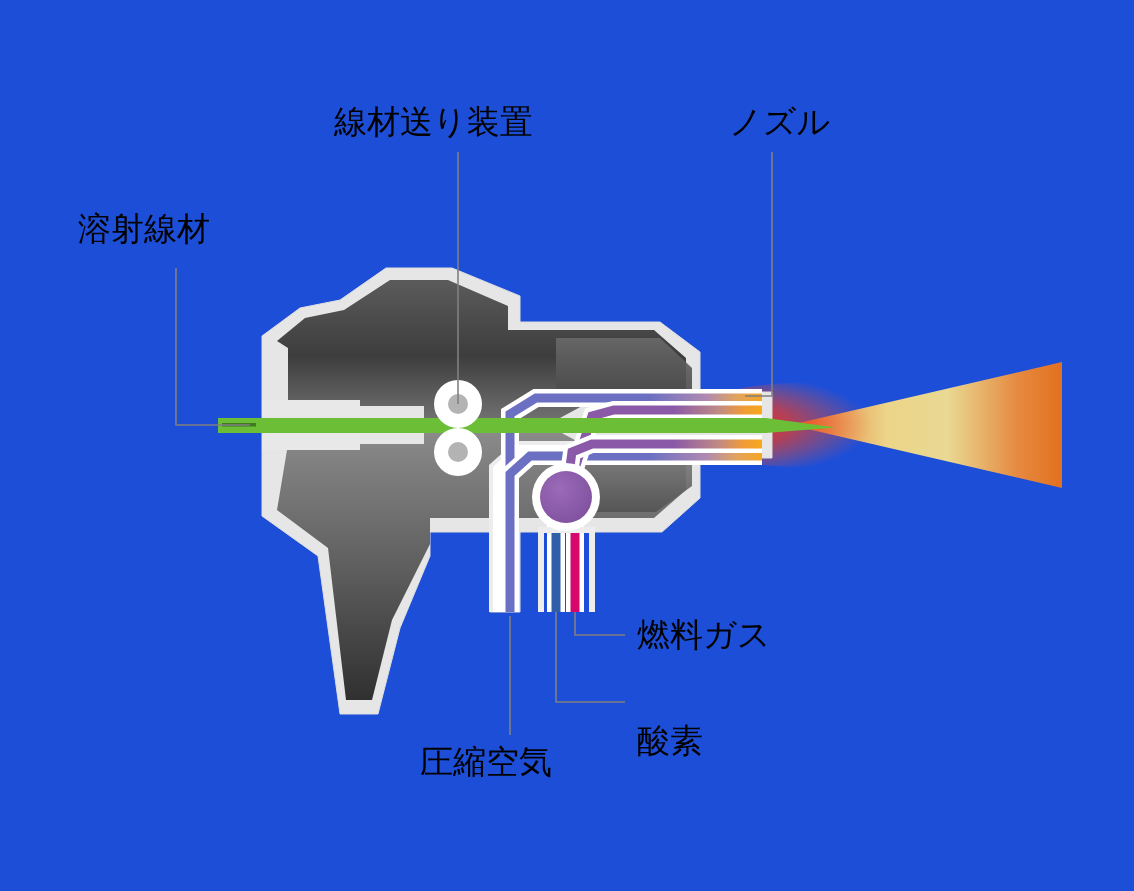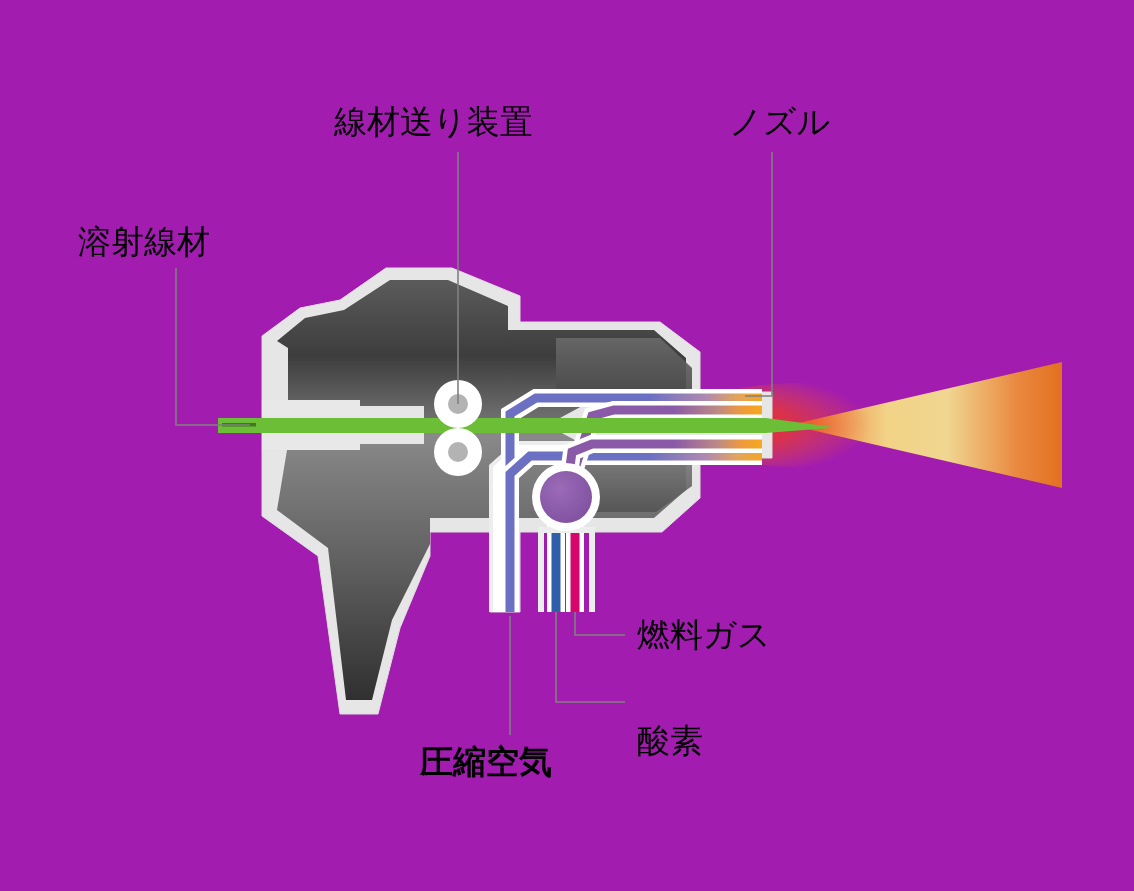--- a/index.html
+++ b/index.html
@@ -2,21 +2,21 @@
 <html><head>
 <meta charset="utf-8">
 <title>溶射ガン断面図</title>
 <style>
   html,body{margin:0;padding:0;background:#ffffff;}
   body{
     width:1134px;height:891px;
     font-family:"Liberation Sans","DejaVu Sans",sans-serif;
     overflow:hidden;
   }
-  #stage{position:relative;width:1134px;height:891px;background:#a21caf;}
+  #stage{position:relative;width:1134px;height:891px;background:#1d4ed8;}
   #diagram{position:absolute;left:0;top:0;width:1134px;height:891px;}
   .lbl{
     position:absolute;
     color:#000;
     font-size:33px;
     line-height:1;
     white-space:nowrap;
     font-family:"Liberation Sans","DejaVu Sans",sans-serif;
     letter-spacing:0px;
   }
@@ -177,21 +177,21 @@
       <path d="M575,612 L575,635 L625,635"></path>
       <path d="M556,612 L556,702 L625,702"></path>
       <path d="M510,616 L510,735"></path>
     </g>
   </svg>
 
   <div class="lbl" style="left:334px;top:105px;">線材送り装置</div>
 
   <div class="lbl" style="left:729px;top:105px;">ノズル</div>
 
-  <div class="lbl" style="left:78px;top:225px;">溶射線材</div>
+  <div class="lbl" style="left:78px;top:212px;">溶射線材</div>
 
   <div class="lbl" style="left:637px;top:618px;">燃料ガス</div>
 
   <div class="lbl" style="left:637px;top:724px;">酸素</div>
 
-  <div class="lbl" style="left:420px;top:745px;font-weight:bold;">圧縮空気</div>
+  <div class="lbl" style="left:420px;top:745px;">圧縮空気</div>
 
 </div>
 
 </body></html>

